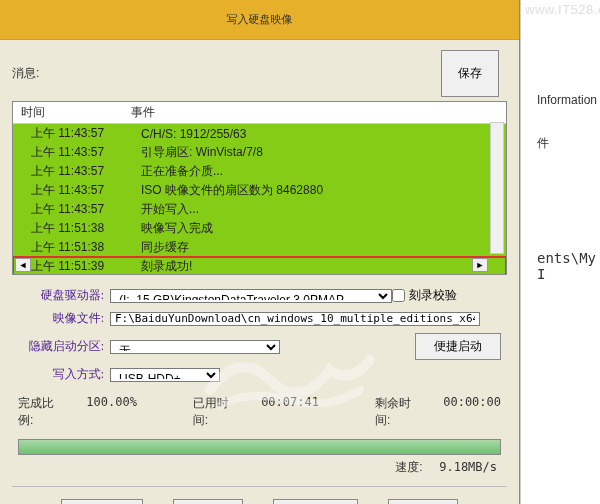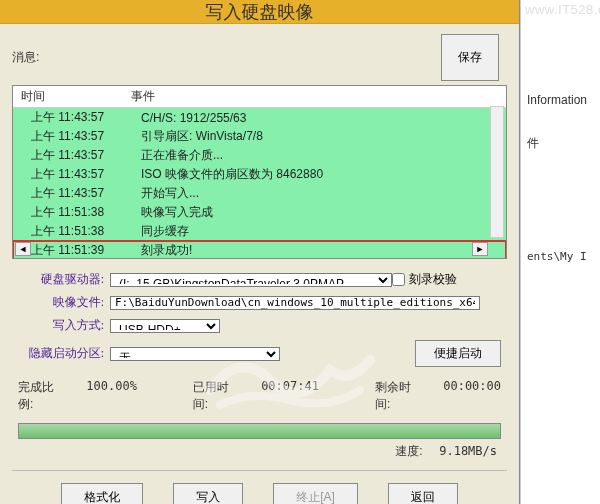--- a/index.html
+++ b/index.html
@@ -1,27 +1,27 @@
 <!DOCTYPE html>
 <html><head>
 <meta charset="utf-8">
 <style>
   * { box-sizing: border-box; margin: 0; padding: 0; font-family: "Microsoft YaHei", SimSun, sans-serif; font-size: 12px; }
   body { background: #fff; width: 600px; height: 504px; position: relative; overflow: hidden; }
   .right-panel { position: absolute; top: 0; right: 0; width: 80px; height: 504px; background: #fff; border-left: 1px solid #ccc; }
   .right-panel .wm { color: #e0e0e0; font-size: 13px; padding: 2px 4px; letter-spacing: 0.5px; }
-  .right-panel .txt { color: #333; padding: 4px 6px; }
+  .right-panel .txt { color: #333; padding: 4px 16px; }
   .dialog { position: absolute; left: 0; top: 0; width: 520px; height: 504px; background: #ece9d8; border-right: 1px solid #888; }
-  .titlebar { height: 24px; background: #e7b02b; display: flex; align-items: center; justify-content: center; color: #333; font-size: 18px; border-bottom: 1px solid #c9a030; }
+  .titlebar { height: 40px; background: #e7b02b; display: flex; align-items: center; justify-content: center; color: #333; font-size: 11px; border-bottom: 1px solid #c9a030; }
   .content { padding: 10px 12px 12px 12px; }
   .msg-row { display: flex; align-items: center; margin-bottom: 4px; }
   .msg-label { color: #333; }
   .btn { background: #f0f0f0; border: 1px solid #888; padding: 14px 16px; cursor: pointer; }
   .save-btn { margin-left: auto; margin-right: 8px; }
-  .log-box { border: 1px solid #888; background: #86efac; height: 174px; position: relative; overflow: hidden; }
+  .log-box { border: 1px solid #888; background: #84cc16; height: 174px; position: relative; overflow: hidden; }
   .log-table { width: 100%; border-collapse: collapse; }
   .log-table th { text-align: left; font-weight: normal; padding: 2px 8px; border-bottom: 1px solid #ccc; color: #333; background: #fff; }
   .log-table td { padding: 1px 18px; white-space: nowrap; color: #222; }
   .highlight-row { outline: 2px solid #e03030; outline-offset: -1px; }
   .scroll-arrow { position: absolute; bottom: 2px; width: 16px; height: 14px; background: #f0f0f0; border: 1px solid #999; display: flex; align-items: center; justify-content: center; font-size: 9px; cursor: pointer; }
   .scroll-left { left: 2px; }
   .scroll-right { right: 18px; }
   .vbar { position: absolute; top: 20px; right: 2px; width: 14px; bottom: 20px; background: #f0f0f0; border: 1px solid #ccc; }
   .form-area { margin-top: 12px; padding: 0 6px; }
   .form-row { display: flex; align-items: center; margin: 6px 0; }
@@ -49,21 +49,21 @@
 </head>
 <body>
 
 <div class="right-panel">
   <div class="wm">www.IT528.com</div>
   <div style="height:70px"></div>
   <div class="txt">Information</div>
   <div style="height:20px"></div>
   <div class="txt">件</div>
   <div style="height:90px"></div>
-  <div class="txt" style="font-family:monospace;font-size:11px">ents\My I</div>
+  <div class="txt" style="font-family:monospace;font-size:14px">ents\My I</div>
 </div>
 
 <div class="dialog">
   <div class="titlebar">写入硬盘映像</div>
   <div class="content">
     <div class="msg-row">
       <span class="msg-label">消息:</span>
       <button class="btn save-btn">保存</button>
     </div>
 
@@ -124,31 +124,31 @@
         <label class="checkbox">
           <input type="checkbox" style="">
           <span>刻录校验</span>
         </label>
       </div>
       <div class="form-row">
         <span class="form-label">映像文件:</span>
         <input class="textfield img" value="F:\BaiduYunDownload\cn_windows_10_multiple_editions_x64_dvd" style="">
       </div>
       <div class="form-row">
-        <span class="form-label">写入方式:</span>
-        <select class="select write">
-          <option>USB-HDD+</option>
-        </select>
-      </div>
-      <div class="form-row">
         <span class="form-label">隐藏启动分区:</span>
         <select class="select part">
           <option>无</option>
         </select>
         <button class="btn side-btn" style="padding:4px 18px">便捷启动</button>
+      </div>
+      <div class="form-row">
+        <span class="form-label">写入方式:</span>
+        <select class="select write">
+          <option>USB-HDD+</option>
+        </select>
       </div>
     </div>
 
     <div class="stats-row">
       <span>完成比例:</span>
       <span class="val">100.00%</span>
       <span style="margin-left:30px">已用时间:</span>
       <span class="val">00:07:41</span>
       <span style="margin-left:30px">剩余时间:</span>
       <span class="val">00:00:00</span>

